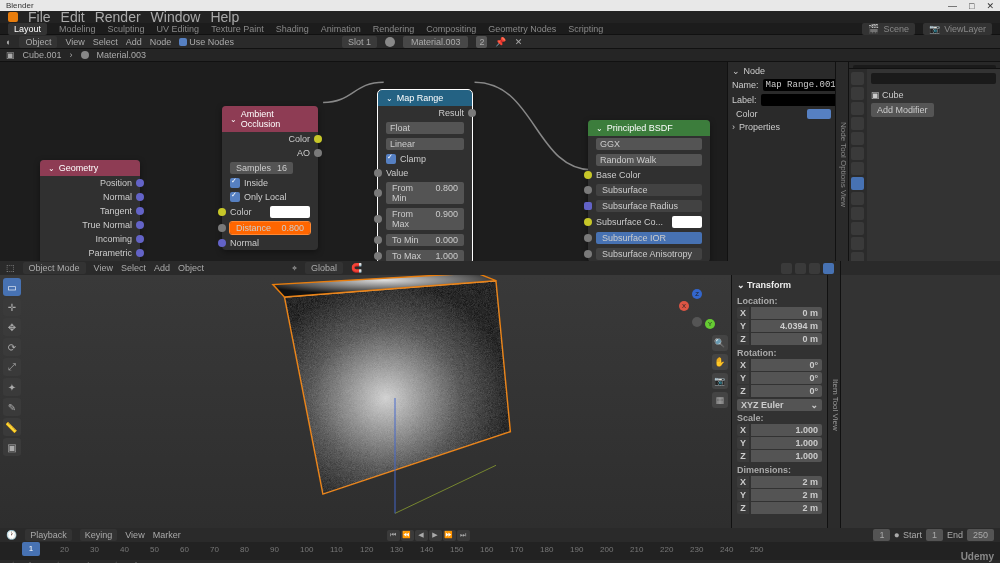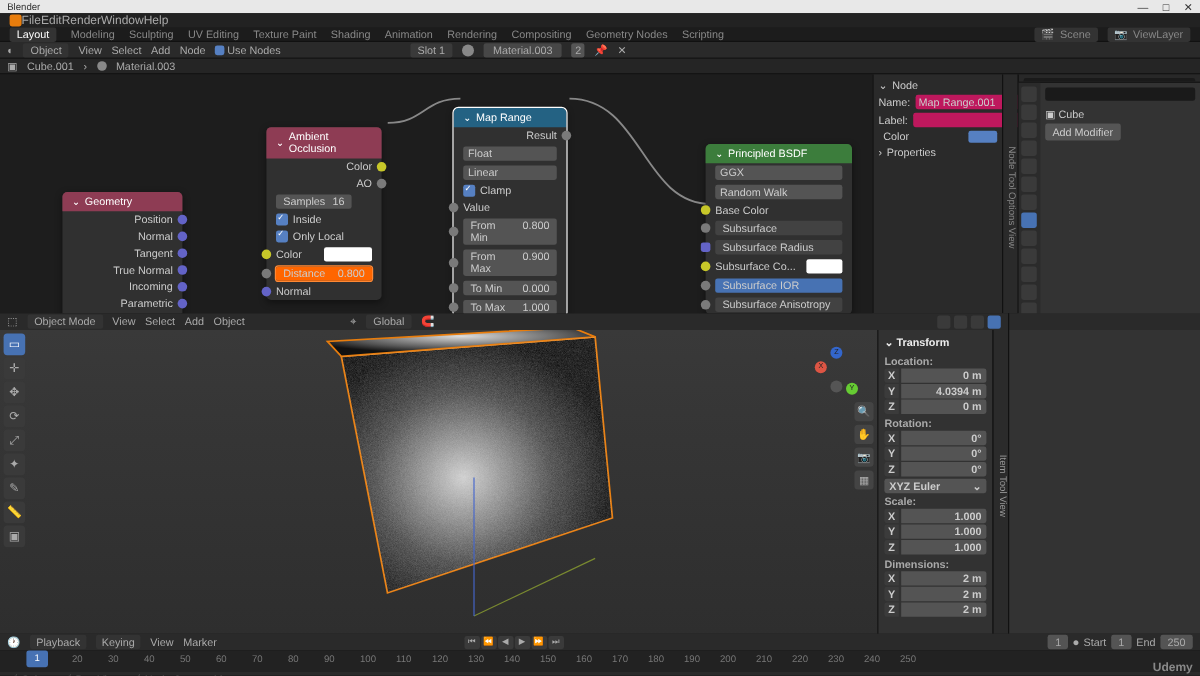--- a/index.html
+++ b/index.html
@@ -4,21 +4,21 @@
 <style>
 * { margin: 0; padding: 0; box-sizing: border-box; font-family: -apple-system, "Segoe UI", sans-serif; user-select: none; }
 body { background: #1a1a1a; color: #ccc; font-size: 11px; width: 1000px; height: 563px; overflow: hidden; position: relative; }
 
 
 .titlebar { height: 11px; background: #e8e8e8; display: flex; align-items: center; padding: 0 6px; color: #333; font-size: 8px; }
 .titlebar .ctrls { margin-left: auto; display: flex; gap: 12px; }
 .titlebar .ctrls span { font-size: 9px; cursor: pointer; }
 
 
-.menubar { height: 12px; background: #222; display: flex; align-items: center; padding: 0 8px; font-size: 10px; color: #aaa; }
+.menubar { height: 12px; background: #222; display: flex; align-items: center; gap: 10px; padding: 0 8px; font-size: 14px; color: #aaa; }
 .menubar .logo { width: 10px; height: 10px; background: #E87D0D; border-radius: 2px; }
 .menubar span { cursor: pointer; }
 
 
 .wstabs { height: 12px; background: #1c1c1c; display: flex; align-items: center; padding: 0 8px; gap: 12px; font-size: 9px; color: #888; border-bottom: 1px solid #111; }
 .wstabs .active { color: #fff; background: #333; padding: 1px 6px; border-radius: 2px; }
 .wstabs .right { margin-left: auto; display: flex; gap: 8px; align-items: center; }
 .wstabs .chip { background: #333; padding: 1px 6px; border-radius: 2px; display: flex; gap: 4px; align-items: center; }
 
 
@@ -66,21 +66,21 @@
 .bsdf-head{ background:#3c7d3c; }
 
 
 svg.wires { position:absolute; inset:0; pointer-events:none; }
 svg.wires path { fill:none; stroke:#888; stroke-width:1.5; }
 
 
 .nspanel { width: 108px; background:#2a2a2a; border-left:1px solid #111; font-size:9px; padding:4px; display:flex; flex-direction:column; gap:3px; }
 .nspanel .hdr { display:flex; gap:4px; align-items:center; color:#ccc; }
 .nspanel .fld { display:flex; gap:4px; align-items:center; }
-.nspanel .fld input { background:#be185d; border:none; color:#ccc; padding:1px 3px; flex:1; font-size:9px; border-radius:2px; }
+.nspanel .fld input { background:#000000; border:none; color:#ccc; padding:1px 3px; flex:1; font-size:9px; border-radius:2px;font-family:Liberation Mono, monospace; }
 .nspanel .row-color { background:#5680C2; width:24px; height:10px; border-radius:2px; }
 .vtabs { width:13px; background:#2a2a2a; border-left:1px solid #111; font-size:8px; color:#888; writing-mode:vertical-rl; text-align:center; padding-top:6px; }
 
 
 .rightcol { width: 152px; background:#282828; border-left:1px solid #111; display:flex; flex-direction:column; }
 .outliner { height: 105px; font-size:9px; padding:3px 4px; color:#ccc; overflow:hidden; }
 .outliner .srch { background:#1a1a1a; height:11px; margin-bottom:3px; border-radius:2px; }
 .props { flex:1; background:#333; border-top:1px solid #111; display:flex; }
 .props .ptabs { width:18px; background:#2b2b2b; display:flex; flex-direction:column; gap:2px; padding:3px 2px; }
 .props .ptabs div { width:13px; height:13px; border-radius:2px; background:#3a3a3a; }
@@ -197,21 +197,21 @@
   <span>Material.003</span>
 </div>
 
 <div class="row1">
   <div class="nodeeditor">
     <svg class="wires" viewBox="0 0 720 200">
       <path d="M320,40 C350,40 350,20 380,20" stroke="#aaa"></path>
       <path d="M470,20 C530,20 530,107 587,107" stroke="#aaa"></path>
     </svg>
 
-    <div class="node" style="left:52px;top:70px;width:100px">
+    <div class="node" style="left:40px;top:70px;width:100px">
       <div class="nhead geo-head">Geometry</div>
       <div class="nrow r">
           <span>Position</span>
           <span class="sock out purple"></span>
         </div>
       <div class="nrow r">
           <span>Normal</span>
           <span class="sock out purple"></span>
         </div>
       <div class="nrow r">

